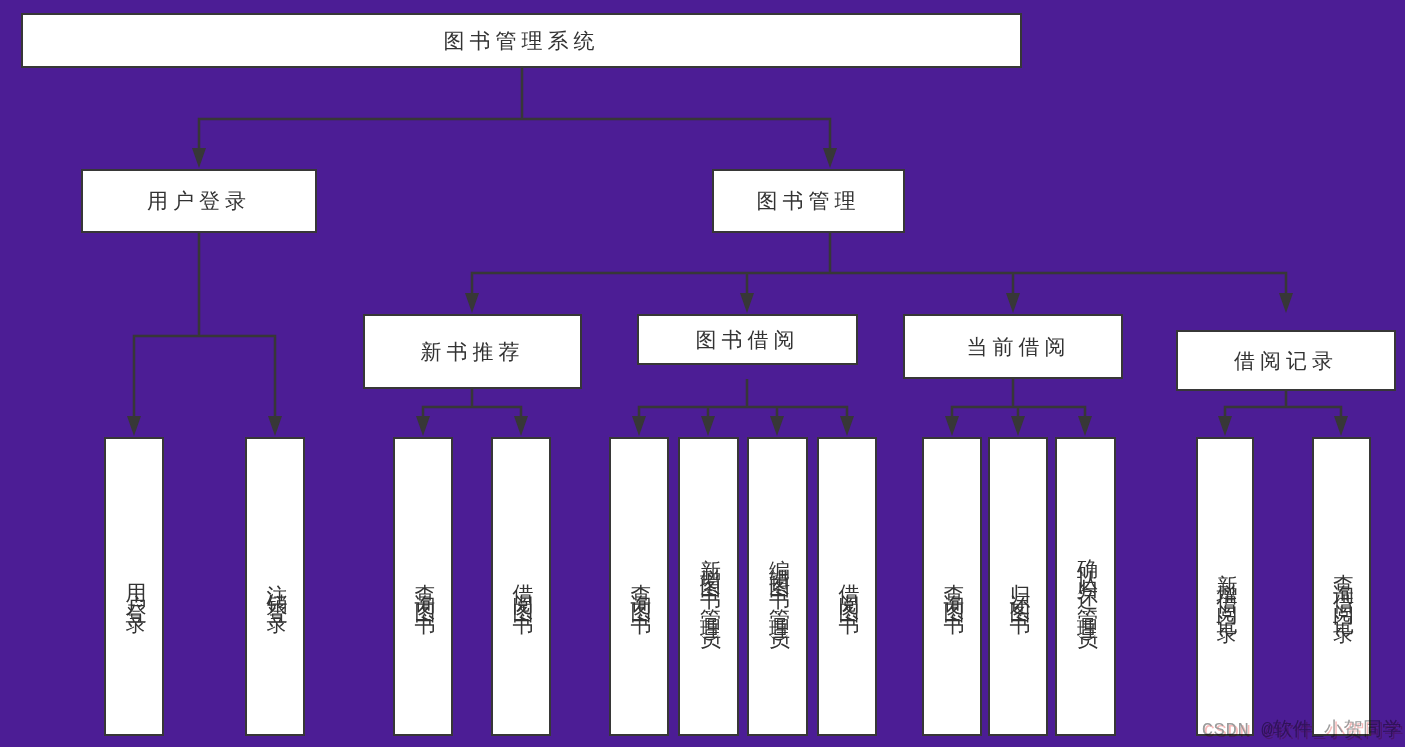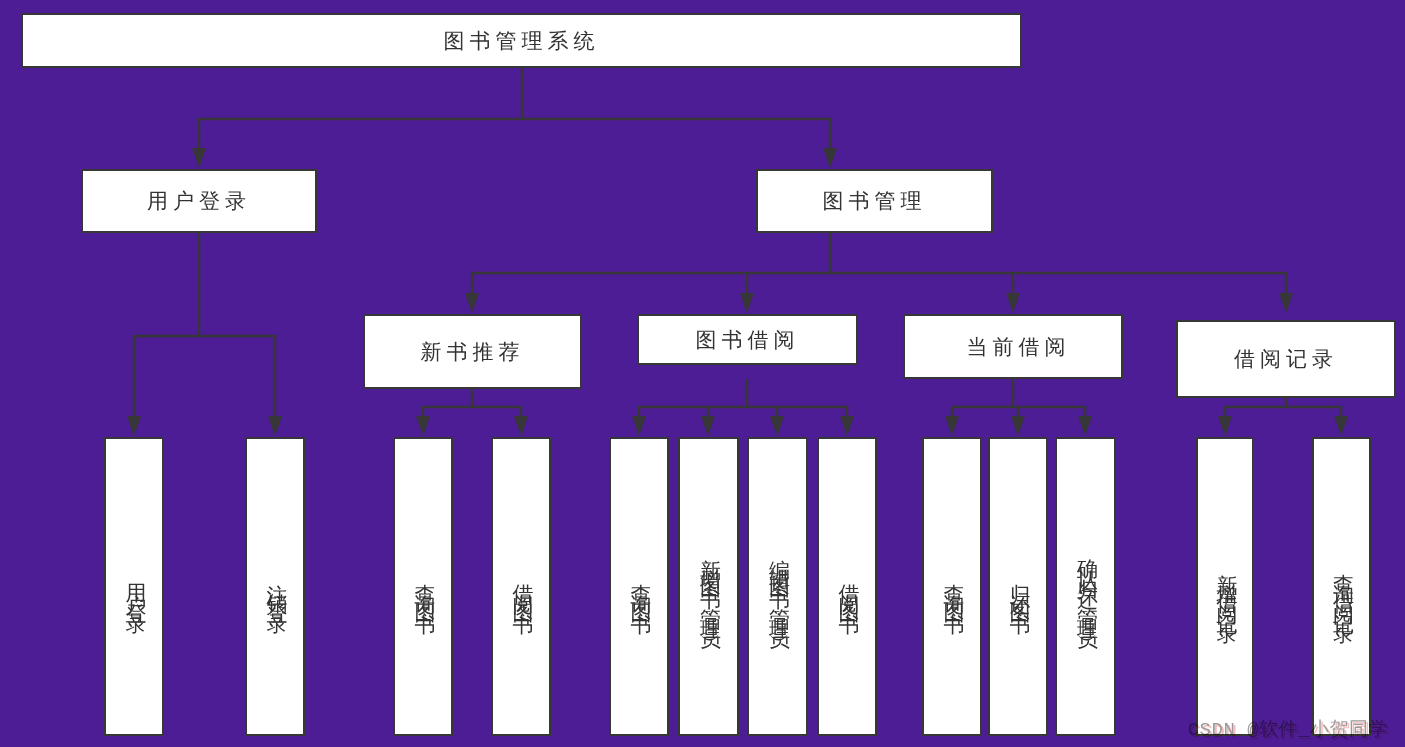--- a/index.html
+++ b/index.html
@@ -25,21 +25,21 @@
     top:437px;height:299px;
     box-sizing:border-box;
     background:#ffffff;
     border:2.5px solid #373737;
     display:flex;align-items:center;justify-content:center;
     writing-mode:vertical-rl;
     font-size:21px;letter-spacing:10px;color:#333333;
   }
   .watermark{
     position:absolute;z-index:3;
-    right:17px;bottom:5px;
+    right:3px;bottom:5px;
     font-size:19px;letter-spacing:0.5px;
     color:#9b9b9b;
     text-shadow:2px 2px 0 rgba(240,128,128,0.55);
     mix-blend-mode:multiply;
     white-space:nowrap;
   }
 </style>
 </head>
 <body>
 
@@ -74,26 +74,26 @@
       <polygon points="1011,416 1025,416 1018,436"></polygon>
       <polygon points="1078,416 1092,416 1085,436"></polygon>
       <polygon points="1218,416 1232,416 1225,436"></polygon>
       <polygon points="1334,416 1348,416 1341,436"></polygon>
     </g>
   </svg>
 
   <div class="hnode" style="left:21px;top:13px;width:1001px;height:55px;">图书管理系统</div>
 
   <div class="hnode" style="left:81px;top:169px;width:236px;height:64px;">用户登录</div>
-  <div class="hnode" style="left:756px;top:169px;width:237px;height:64px;">图书管理</div>
+  <div class="hnode" style="left:712px;top:169px;width:193px;height:64px;">图书管理</div>
 
   <div class="hnode" style="left:363px;top:314px;width:219px;height:75px;">新书推荐</div>
   <div class="hnode" style="left:637px;top:314px;width:221px;height:51px;">图书借阅</div>
   <div class="hnode" style="left:903px;top:314px;width:220px;height:65px;padding-left:11px;">当前借阅</div>
-  <div class="hnode" style="left:1176px;top:320px;width:220px;height:78px;">借阅记录</div>
+  <div class="hnode" style="left:1176px;top:330px;width:220px;height:61px;">借阅记录</div>
 
   <div class="leaf" style="left:104px;width:60px;">用户登录</div>
   <div class="leaf" style="left:245px;width:60px;">注销登录</div>
 
   <div class="leaf" style="left:393px;width:60px;">查询图书</div>
   <div class="leaf" style="left:491px;width:60px;">借阅图书</div>
 
   <div class="leaf" style="left:609px;width:60px;">查询图书</div>
   <div class="leaf" style="left:678px;width:61px;">新增图书（管理员）</div>
   <div class="leaf" style="left:747px;width:61px;">编辑图书（管理员）</div>

